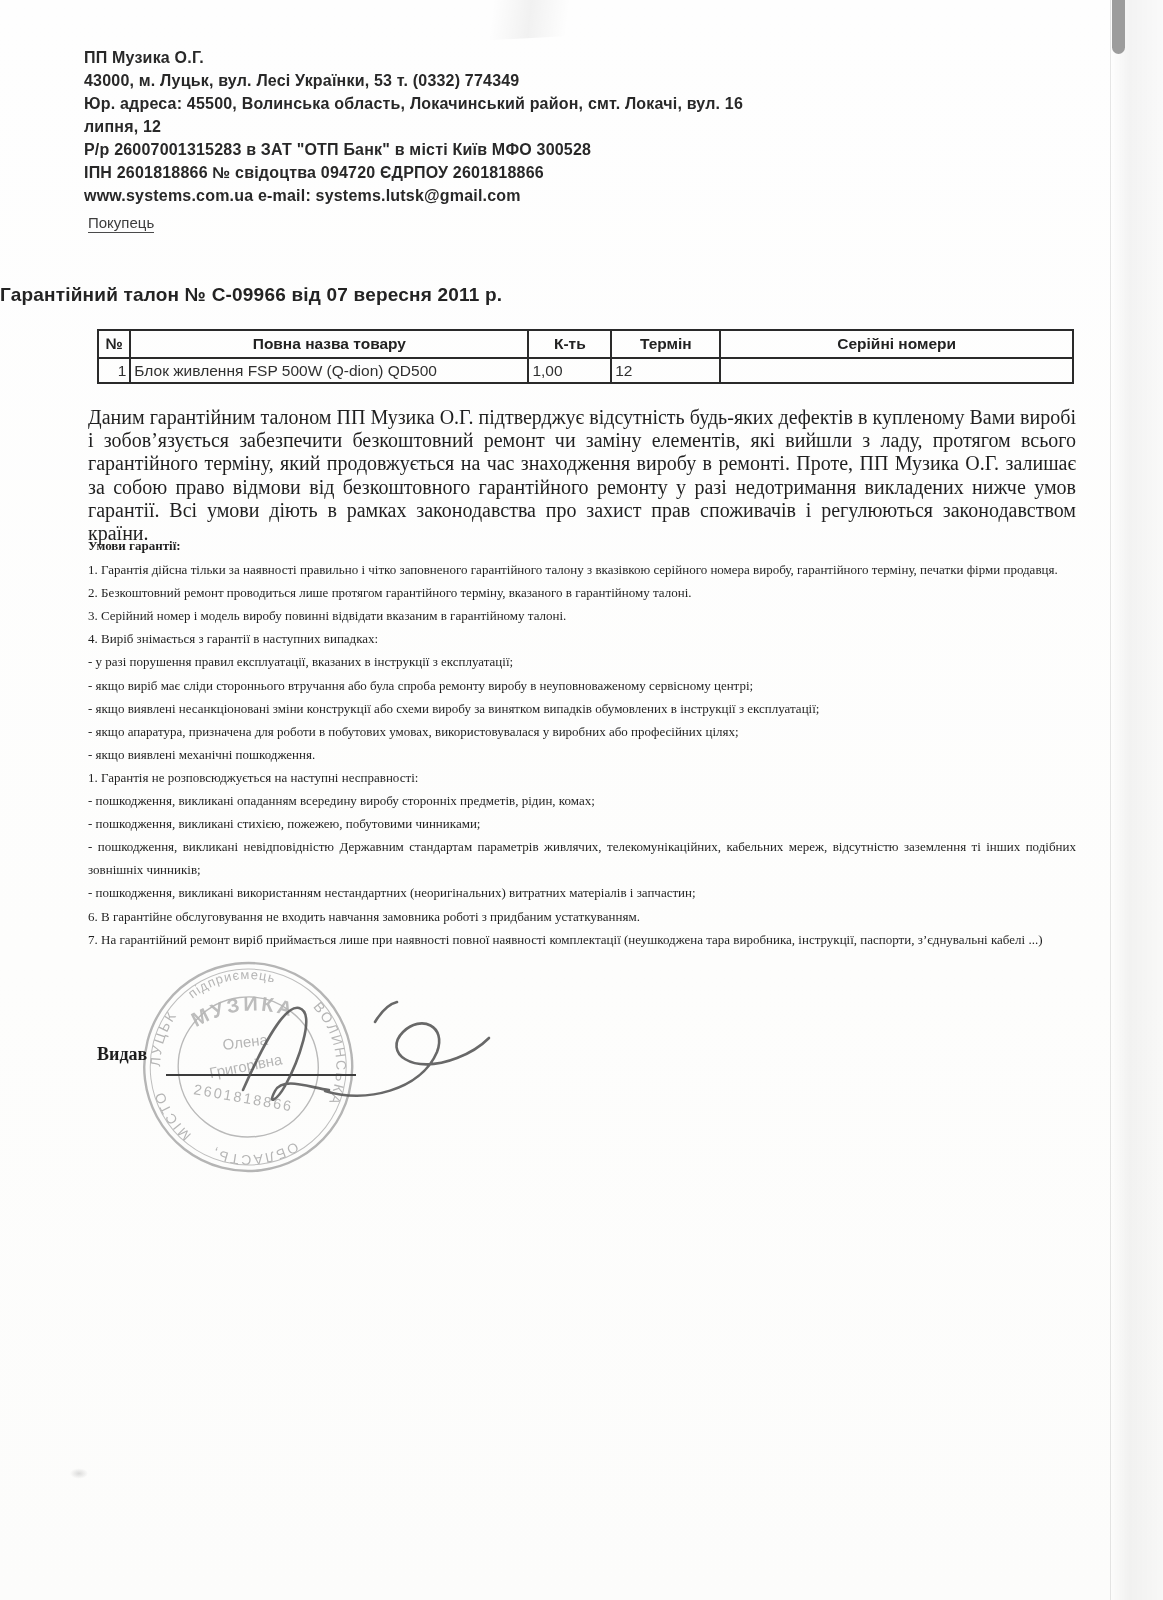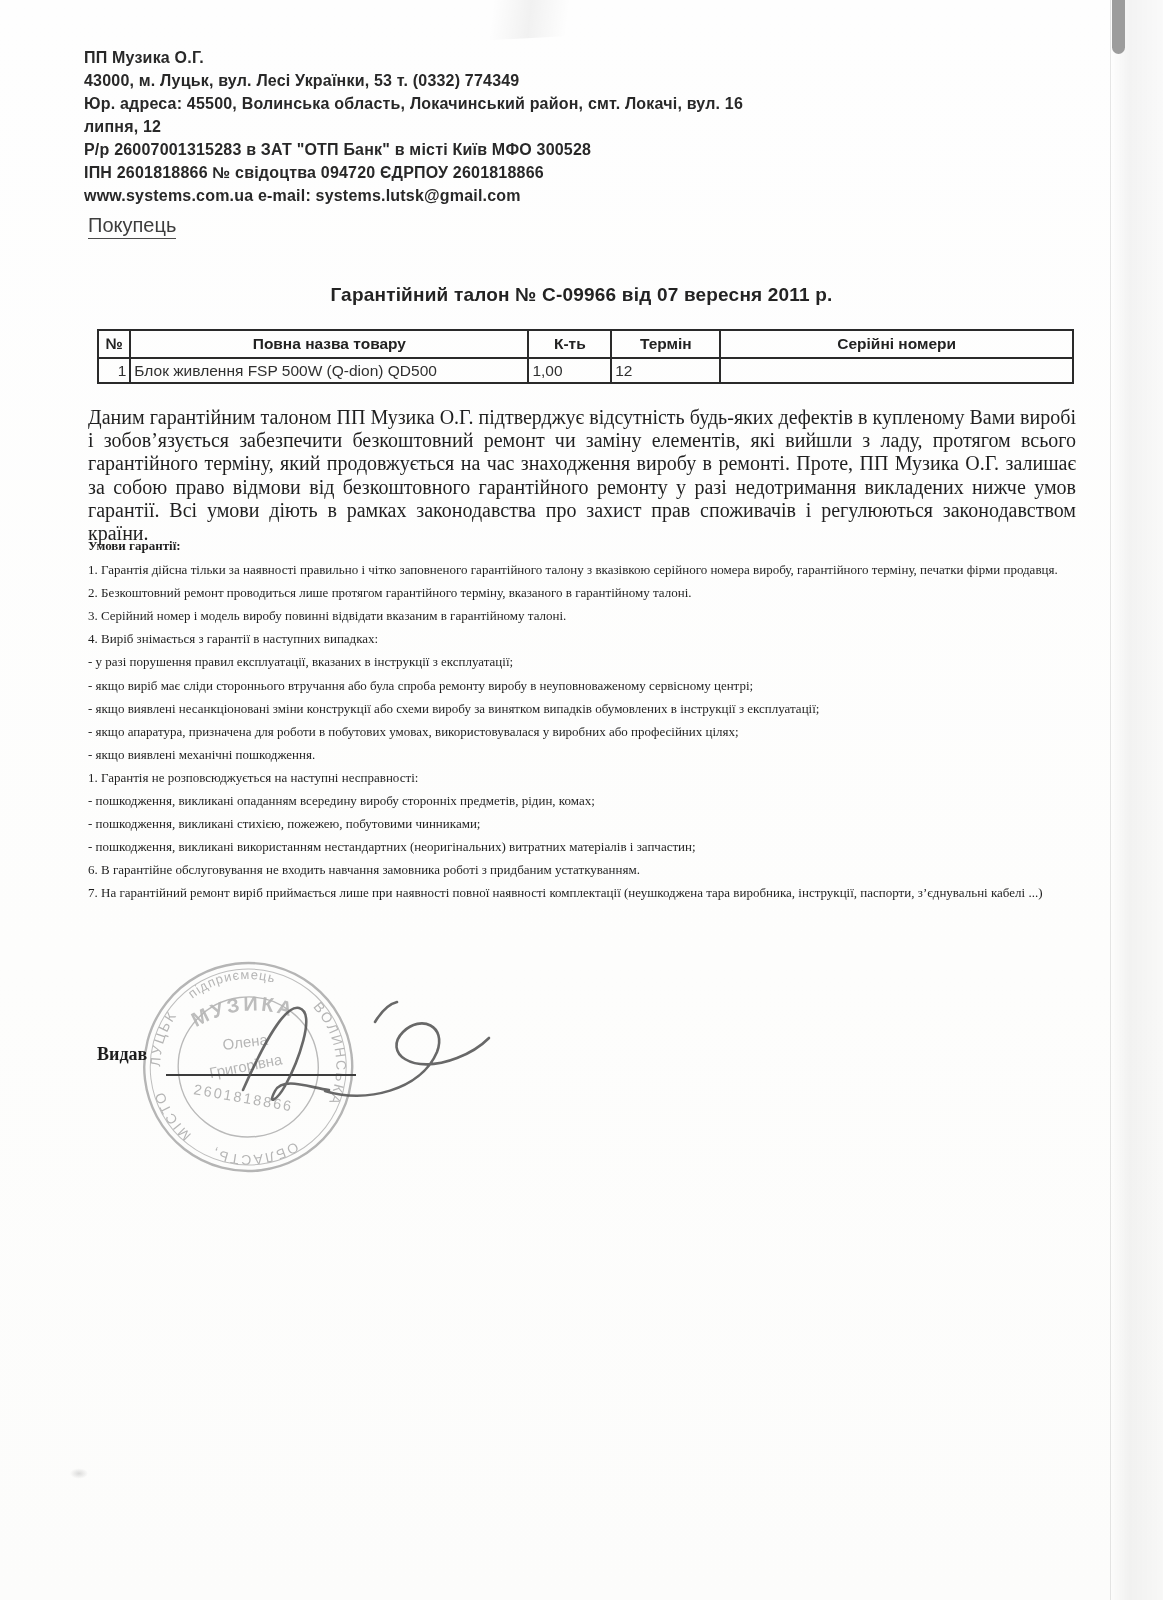--- a/index.html
+++ b/index.html
@@ -14,24 +14,24 @@
     border-left:1px solid rgba(0,0,0,0.08);}
   .corner-mark{position:absolute;left:1112px;top:0;width:13px;height:54px;background:#8d8d8d;
     border-radius:0 0 7px 7px;filter:blur(0.7px);opacity:.85;}
   .crease{position:absolute;left:290px;top:-8px;width:480px;height:46px;transform:rotate(-3deg);
     background:linear-gradient(100deg,transparent 42%,rgba(0,0,0,0.05) 50%,transparent 58%);}
   .smudge{position:absolute;left:66px;top:1466px;width:26px;height:15px;opacity:.25;
     background:radial-gradient(closest-side,#777,transparent 70%);}
   
   .seller{position:absolute;left:84px;top:46px;width:800px;font-weight:bold;
     font-size:16px;line-height:23px;color:#282828;letter-spacing:.2px;}
-  .buyer{position:absolute;left:88px;top:214px;font-size:20px;color:#3d3d3d;
+  .buyer{position:absolute;left:88px;top:214px;font-size:15px;color:#3d3d3d;
     border-bottom:1.6px solid #4a4a4a;padding-bottom:1px;}
   
-  .title{position:absolute;left:0;top:284px;width:1163px;text-align:center;
+  .title{position:absolute;left:0;top:284px;width:1163px;text-align:left;
     font-size:19px;font-weight:bold;color:#232323;letter-spacing:.2px;}
   
   table.goods{position:absolute;left:97px;top:329px;border-collapse:collapse;
     width:977px;table-layout:fixed;}
   table.goods th,table.goods td{border:2px solid #2a2a2a;font-size:15.5px;
     padding:1px 3px;overflow:hidden;white-space:nowrap;}
   table.goods th{height:24px;font-weight:bold;color:#222;text-align:center;}
   table.goods td{height:21px;color:#303030;}
   .c-num{width:32px;} .c-name{width:394px;} .c-qty{width:82px;} .c-term{width:108px;} .c-serial{width:349px;}
   td.num{text-align:right;padding-right:2px;}
@@ -113,20 +113,21 @@
         <p class="cond">3. Серійний номер і модель виробу повинні відвідати вказаним в гарантійному талоні.</p>
         <p class="cond">4. Виріб знімається з гарантії в наступних випадках:</p>
         <p class="cond"> - у разі порушення правил експлуатації, вказаних в інструкції з експлуатації;</p>
         <p class="cond"> - якщо виріб має сліди стороннього втручання або була спроба ремонту виробу в неуповноваженому сервісному центрі;</p>
         <p class="cond"> - якщо виявлені несанкціоновані зміни конструкції або схеми виробу за винятком випадків обумовлених в інструкції з експлуатації;</p>
         <p class="cond"> - якщо апаратура, призначена для роботи в побутових умовах, використовувалася у виробних або професійних цілях;</p>
         <p class="cond"> - якщо виявлені механічні пошкодження.</p>
         <p class="cond">1. Гарантія не розповсюджується на наступні несправності:</p>
         <p class="cond"> - пошкодження, викликані опаданням всередину виробу сторонніх предметів, рідин, комах;</p>
         <p class="cond"> - пошкодження, викликані стихією, пожежею, побутовими чинниками;</p>
+        <p class="cond"> - пошкодження, викликані невідповідністю Державним стандартам параметрів живлячих, телекомунікаційних, кабельних мереж, відсутністю заземлення ті інших подібних зовнішніх чинників;</p>
         <p class="cond"> - пошкодження, викликані використанням нестандартних (неоригінальних) витратних матеріалів і запчастин;</p>
         <p class="cond">6. В гарантійне обслуговування не входить навчання замовника роботі з придбаним устаткуванням.</p>
         <p class="cond">7. На гарантійний ремонт виріб приймається лише при наявності повної наявності комплектації (неушкоджена тара виробника, інструкції, паспорти, з’єднувальні кабелі ...)</p>
       </div>
   </div>
 
   <svg class="stamp" viewBox="0 0 220 220" width="220" height="230">
     <defs>
       <path id="ringPath" d="M 22,112 A 88,88 0 1 1 198,112 A 88,88 0 1 1 22,112"></path>
       <path id="arcTop" d="M 52,72 Q 110,40 168,72"></path>

